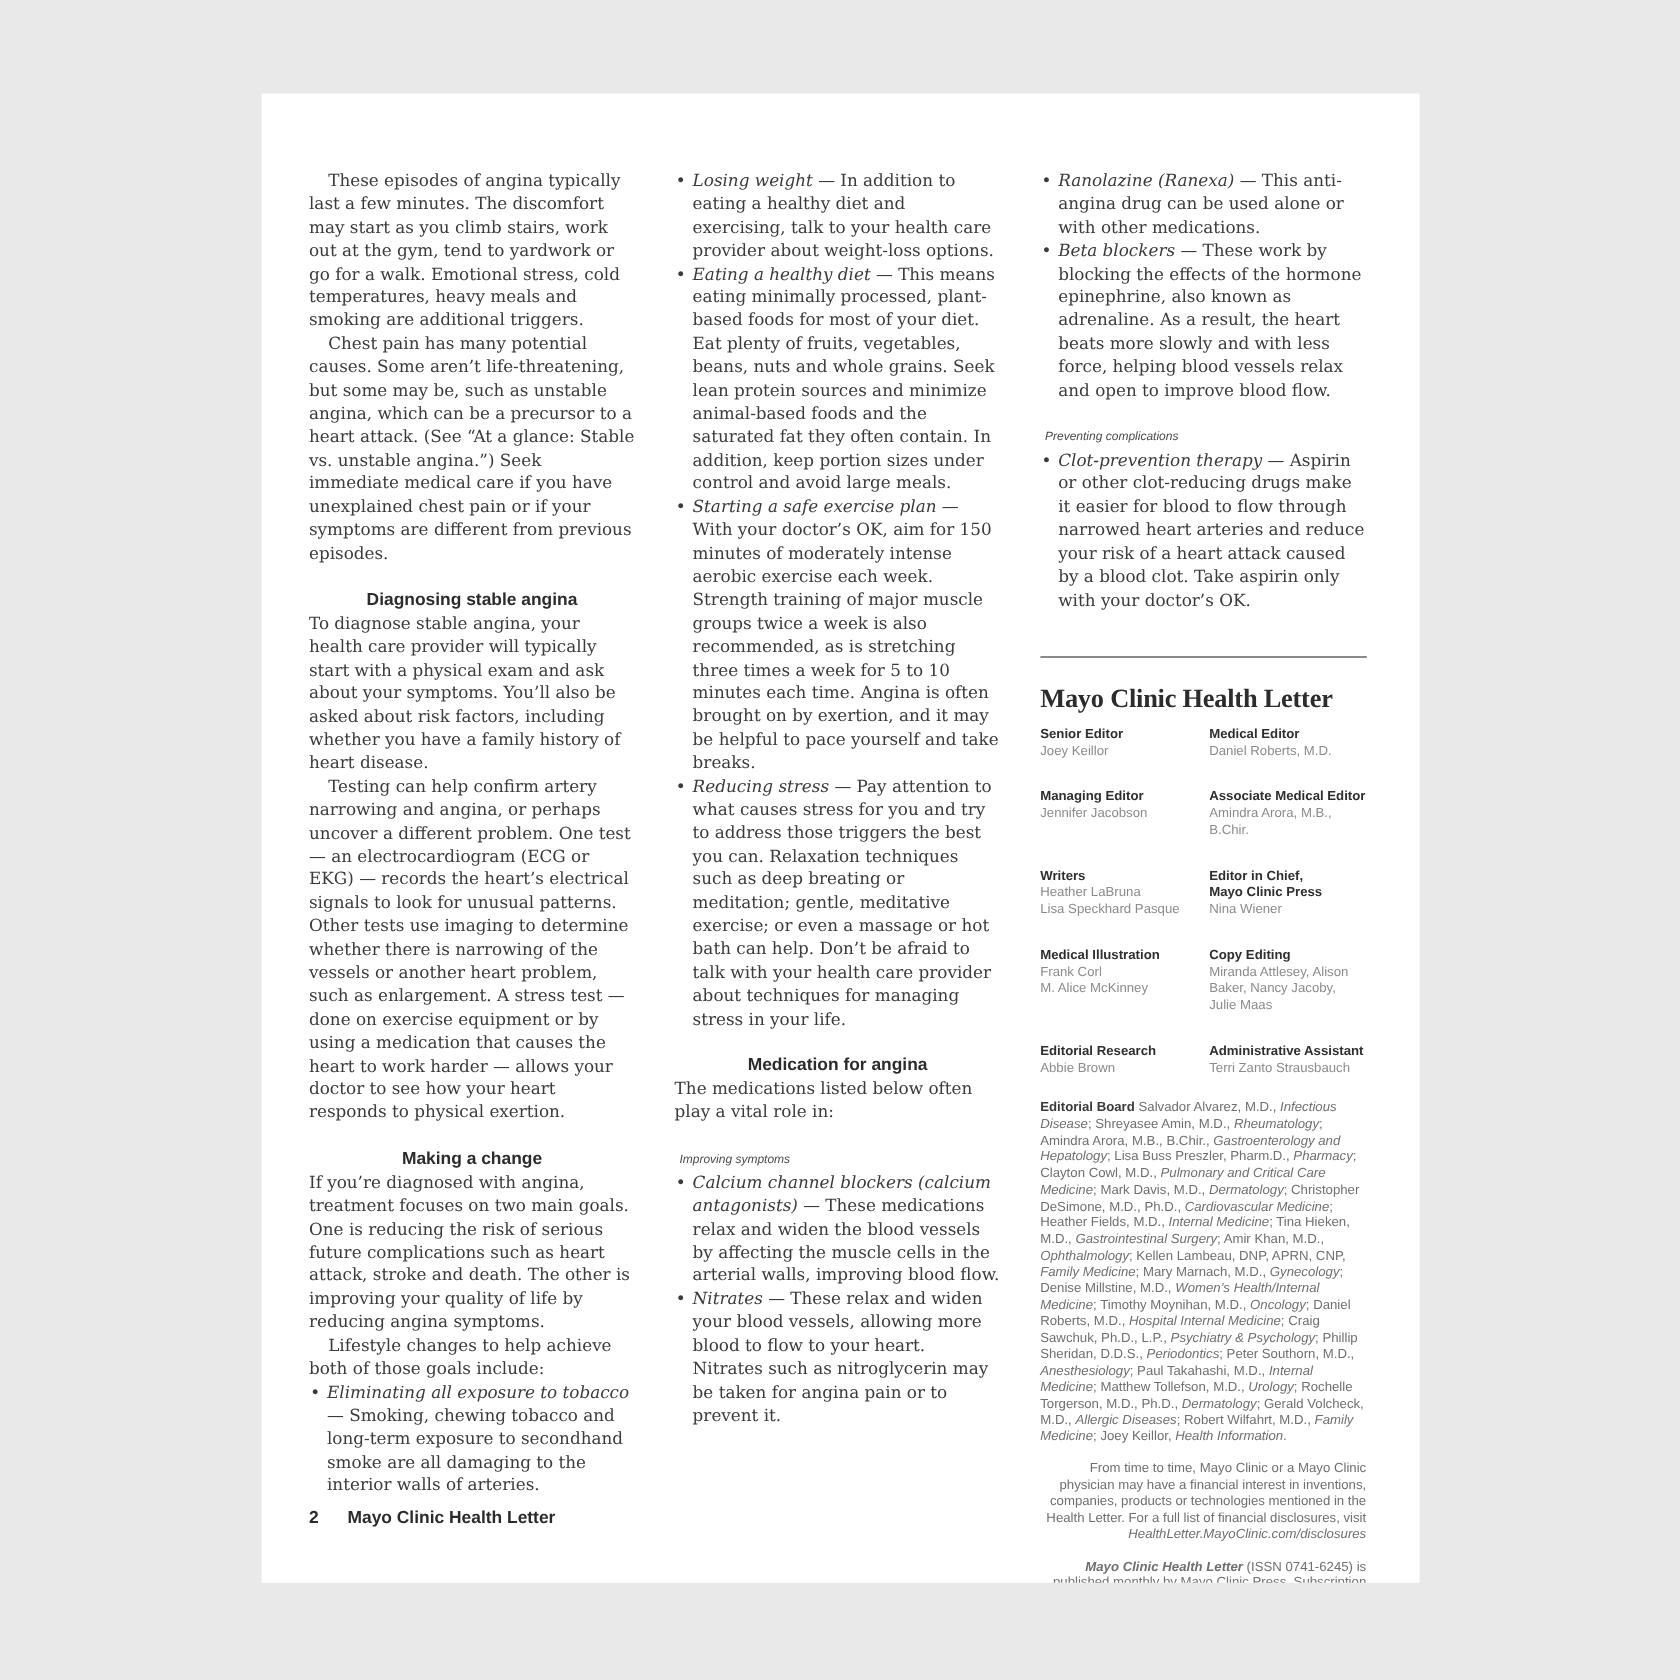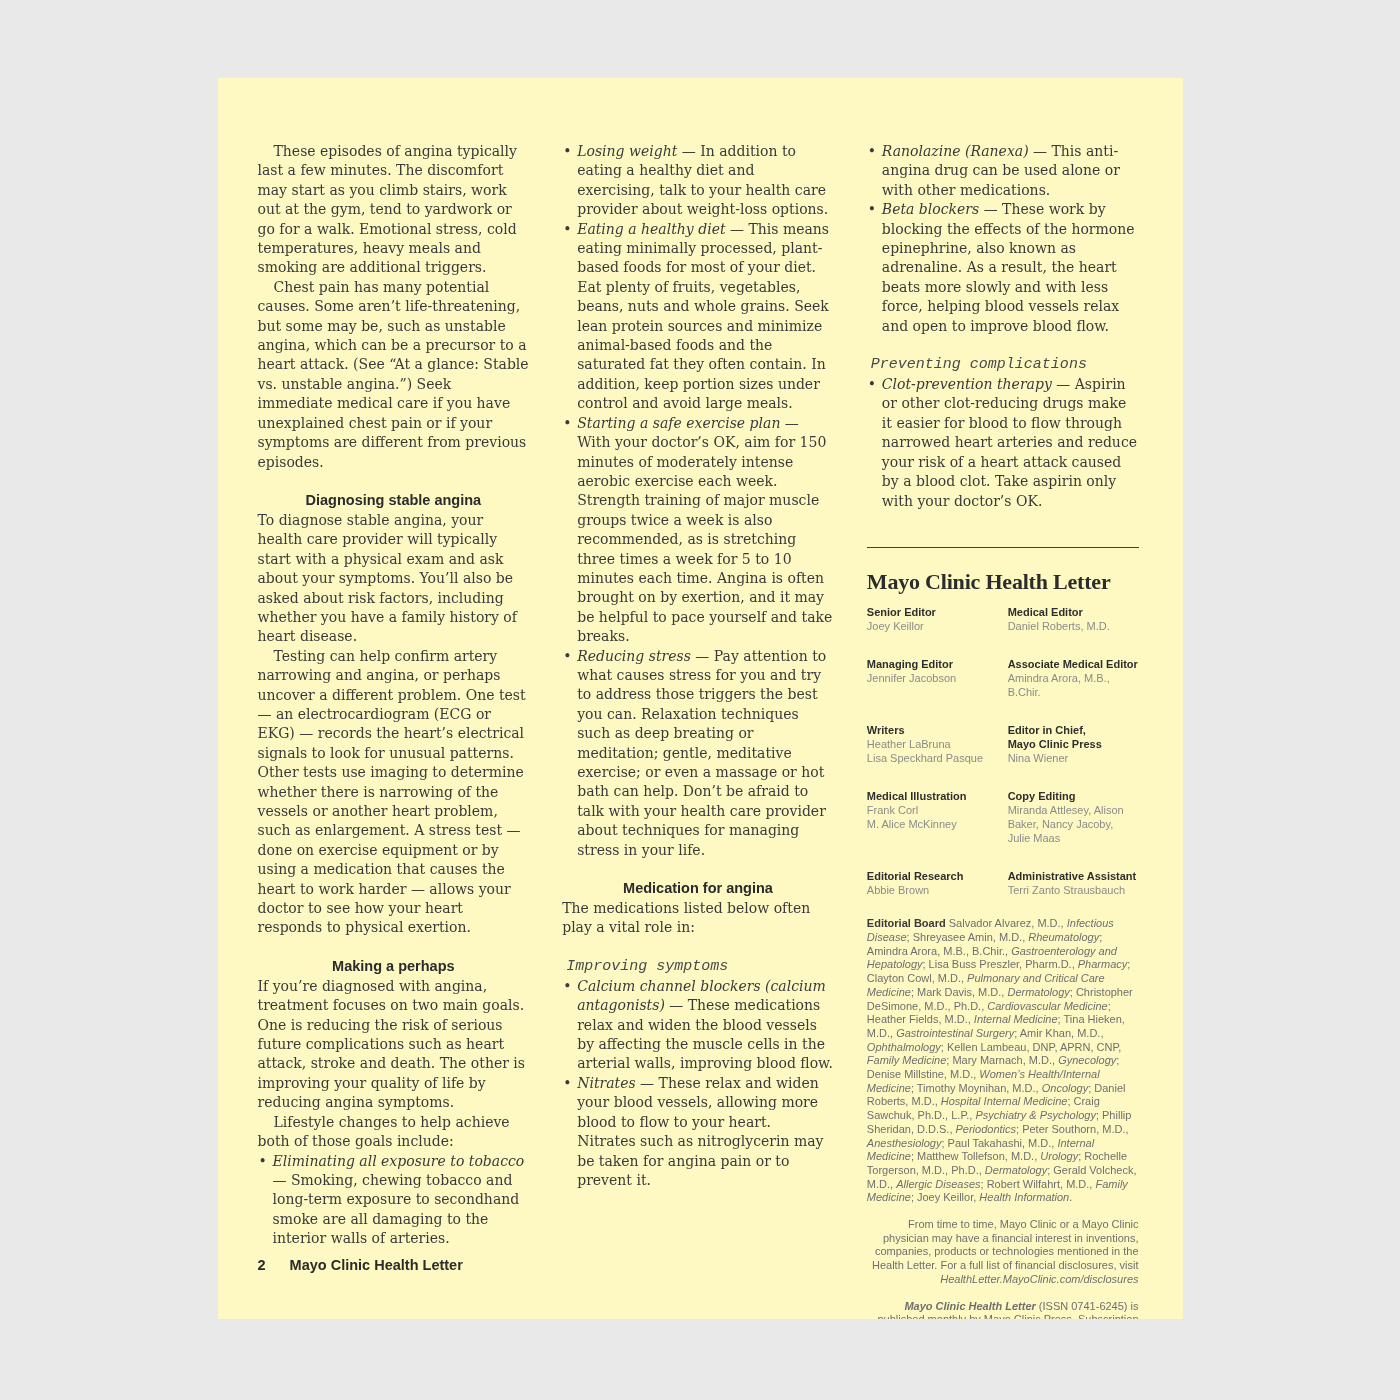--- a/index.html
+++ b/index.html
@@ -6,39 +6,39 @@
   body {
     width:1400px; height:1400px;
     background:#e9e9e9;
     font-family:"DejaVu Serif", serif;
     overflow:hidden;
   }
   .sheet {
     position:relative;
     width:965px; height:1241px;
     margin:78px auto 0;
-    background:#fef9c3;
+    background:#ffffff;
     overflow:hidden;
   }
   .cols {
     display:flex;
     gap:33px;
     padding:64px 44px 0 40px;
   }
   .col { flex:1; min-width:0; font-size:14px; line-height:19.4px; color:#3a3a3a; }
   .para { margin:0; }
   .para.indent { text-indent:16px; }
   .bhead {
     font-family:"Liberation Sans", sans-serif;
     font-size:14.5px; font-weight:bold; color:#2b2b2b;
     margin:19px 0 1px; line-height:19px;text-align:center;
   }
   .subhead {
-    font-family:Liberation Mono, monospace;
-    font-style:italic; font-size:15px; color:#4a4a4a;
+    font-family:Liberation Sans, sans-serif;
+    font-style:italic; font-size:10px; color:#4a4a4a;
     margin:19px 0 1px 4px; line-height:19px;
   }
   .bullet { position:relative; padding-left:15px; margin:0; }
   .bullet::before { content:"\2022"; position:absolute; left:1px; top:0; color:#3a3a3a; }
   .lead { font-style:italic; }
   .masthead-rule { border:none; border-top:1.5px solid #3f3f3f; margin:36px 0 0; }
   .m-title {
     font-family:"Liberation Serif", serif;
     font-size:22px; font-weight:bold; color:#2c2c2c;
     margin:24px 0 14px; letter-spacing:-0.2px;
@@ -72,21 +72,21 @@
 
 <div class="sheet">
   <div class="cols">
     <div class="col">
       <div>
           <p class="para indent">These episodes of angina typically last a few minutes. The discomfort may start as you climb stairs, work out at the gym, tend to yardwork or go for a walk. Emotional stress, cold temperatures, heavy meals and smoking are additional triggers.</p>
           <p class="para indent">Chest pain has many potential causes. Some aren’t life-threatening, but some may be, such as unstable angina, which can be a precursor to a heart attack. (See “At a glance: Stable vs. unstable angina.”) Seek immediate medical care if you have unexplained chest pain or if your symptoms are different from previous episodes.</p>
           <h3 class="bhead">Diagnosing stable angina</h3>
           <p class="para">To diagnose stable angina, your health care provider will typically start with a physical exam and ask about your symptoms. You’ll also be asked about risk factors, including whether you have a family history of heart disease.</p>
           <p class="para indent">Testing can help confirm artery narrowing and angina, or perhaps uncover a different problem. One test — an electrocardiogram (ECG or EKG) — records the heart’s electrical signals to look for unusual patterns. Other tests use imaging to determine whether there is narrowing of the vessels or another heart problem, such as enlargement. A stress test — done on exercise equipment or by using a medication that causes the heart to work harder — allows your doctor to see how your heart responds to physical exertion.</p>
-          <h3 class="bhead">Making a perhaps</h3>
+          <h3 class="bhead">Making a change</h3>
           <p class="para">If you’re diagnosed with angina, treatment focuses on two main goals. One is reducing the risk of serious future complications such as heart attack, stroke and death. The other is improving your quality of life by reducing angina symptoms.</p>
           <p class="para indent">Lifestyle changes to help achieve both of those goals include:</p>
           <div class="bullet"><span class="lead">Eliminating all exposure to tobacco</span> — Smoking, chewing tobacco and long-term exposure to secondhand smoke are all damaging to the interior walls of arteries.</div>
         </div>
     </div>
     <div class="col">
       <div>
           <div class="bullet"><span class="lead">Losing weight</span> — In addition to eating a healthy diet and exercising, talk to your health care provider about weight-loss options.</div>
           <div class="bullet"><span class="lead">Eating a healthy diet</span> — This means eating minimally processed, plant-based foods for most of your diet. Eat plenty of fruits, vegetables, beans, nuts and whole grains. Seek lean protein sources and minimize animal-based foods and the saturated fat they often contain. In addition, keep portion sizes under control and avoid large meals.</div>
           <div class="bullet"><span class="lead">Starting a safe exercise plan</span> — With your doctor’s OK, aim for 150 minutes of moderately intense aerobic exercise each week. Strength training of major muscle groups twice a week is also recommended, as is stretching three times a week for 5 to 10 minutes each time. Angina is often brought on by exertion, and it may be helpful to pace yourself and take breaks.</div>

